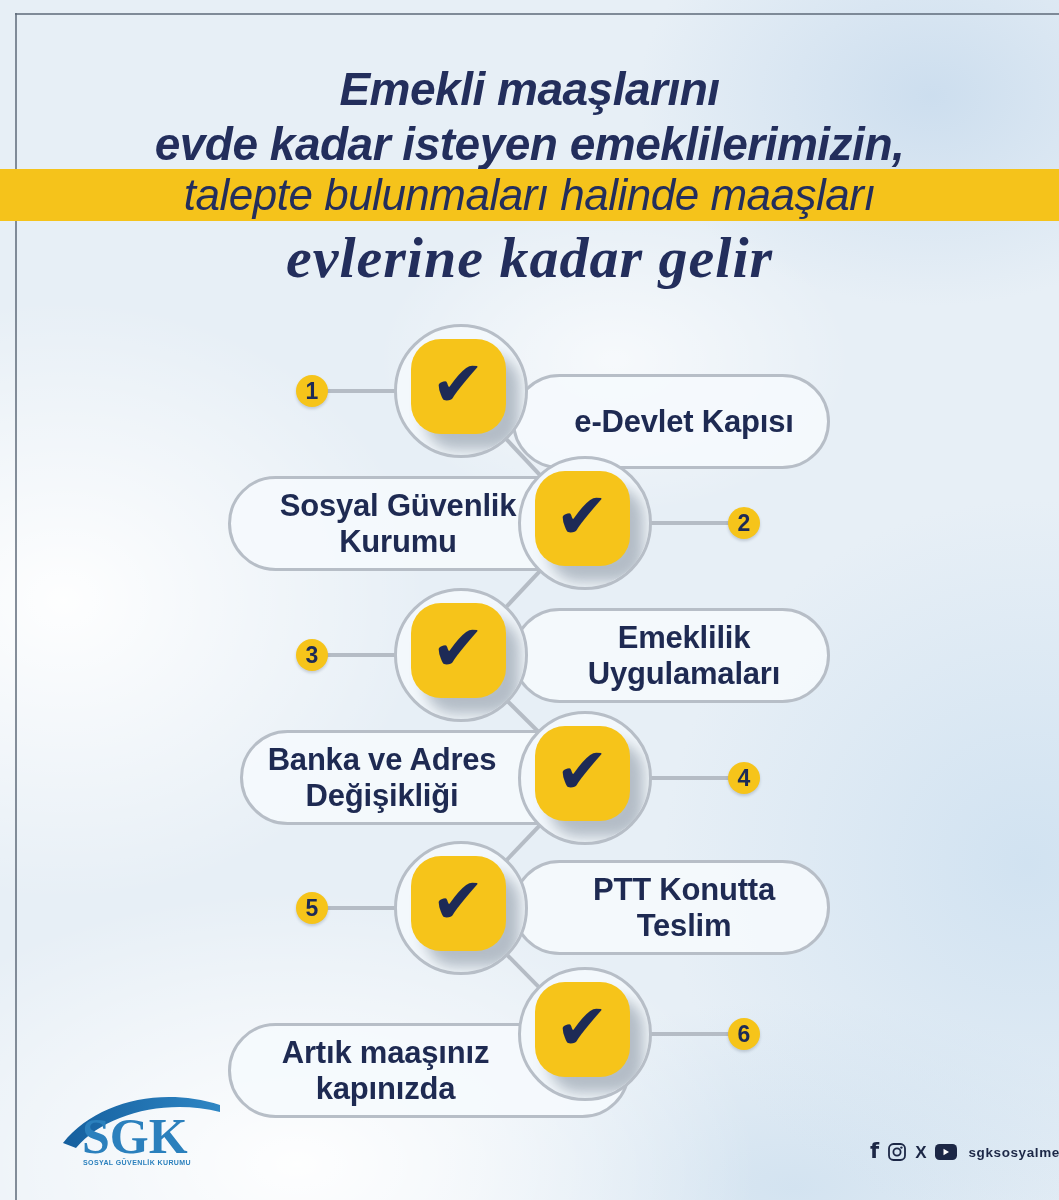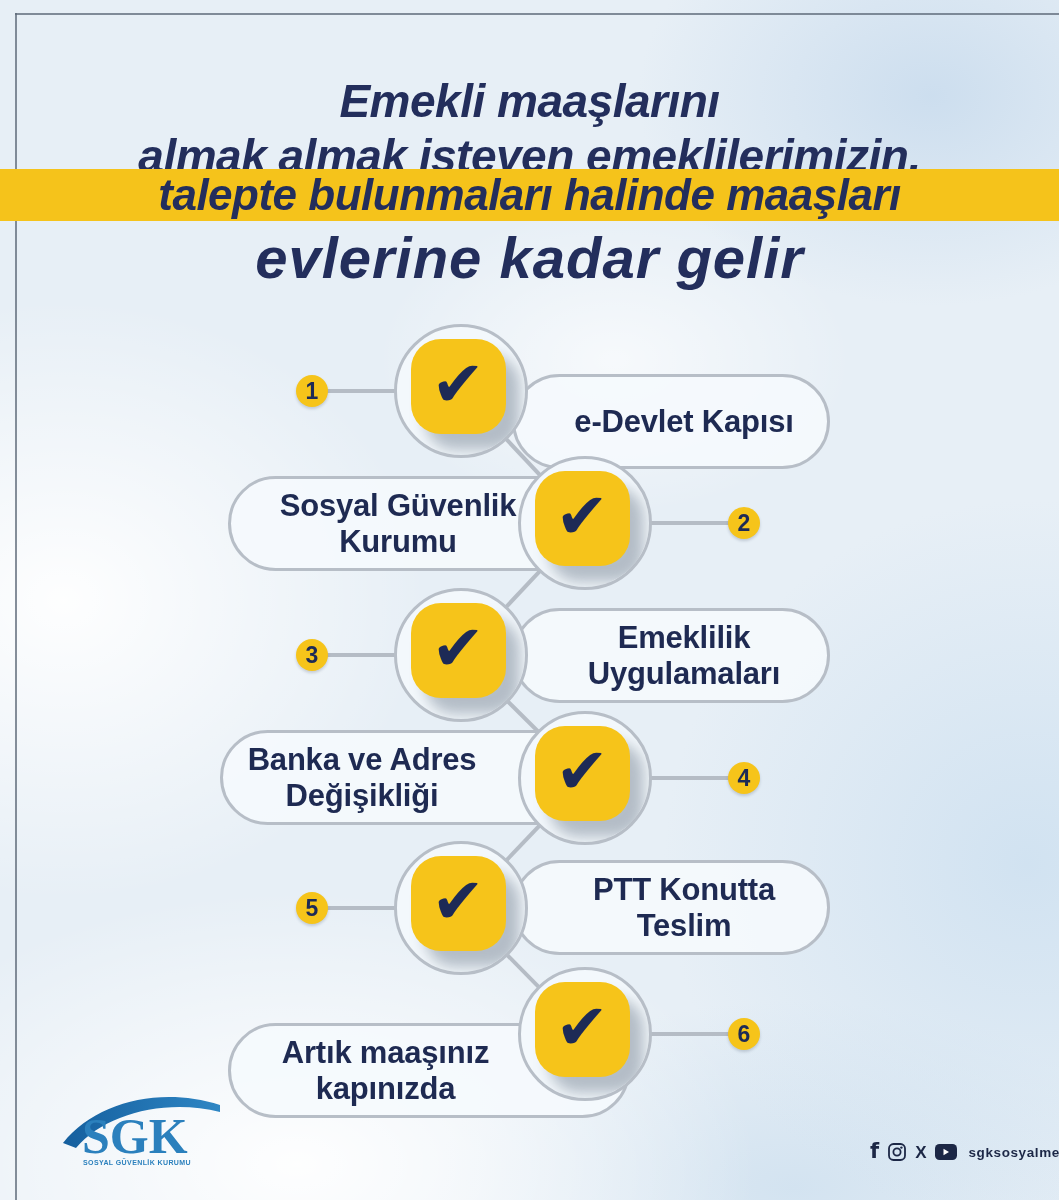--- a/index.html
+++ b/index.html
@@ -14,42 +14,42 @@
       radial-gradient(ellipse 520px 430px at 6% 50%, rgba(255,255,255,.95), rgba(255,255,255,0) 70%),
       radial-gradient(ellipse 640px 380px at 28% 97%, rgba(255,255,255,.95), rgba(255,255,255,0) 72%),
       radial-gradient(ellipse 520px 520px at 97% 72%, rgba(205,224,240,.85), rgba(205,224,240,0) 70%),
       radial-gradient(ellipse 340px 220px at 58% 30%, rgba(255,255,255,.65), rgba(255,255,255,0) 70%),
       radial-gradient(ellipse 500px 260px at 75% 99%, rgba(206,224,239,.8), rgba(206,224,239,0) 72%);
   }
   .frame-top{position:absolute;left:15px;right:0;top:13px;height:1.6px;background:#5d6a78;opacity:.75;}
   .frame-left{position:absolute;left:15px;top:13px;bottom:0;width:1.6px;background:#5d6a78;opacity:.75;}
 
   .title-line{position:absolute;left:0;width:100%;text-align:center;
-    color:#232e5c;font-weight:bold;font-style:italic;font-size:46px;letter-spacing:-.5px;margin-top:12px;}
+    color:#232e5c;font-weight:bold;font-style:italic;font-size:46px;letter-spacing:-.5px;}
   .t1{top:62px;}
   .t2{top:117px;}
   .band{position:absolute;left:0;top:169px;width:100%;height:52px;background:#f5c31b;
     display:flex;align-items:center;justify-content:center;}
-  .band span{color:#232e5c;font-weight:bold;font-style:italic;font-size:44px;letter-spacing:-.5px;}
+  .band span{color:#232e5c;font-weight:normal;font-style:italic;font-size:44px;letter-spacing:-.5px;}
   .tagline{position:absolute;left:0;top:224px;width:100%;text-align:center;
-    color:#232e5c;font-family:Liberation Sans, sans-serif;font-style:italic;font-weight:bold;
+    color:#232e5c;font-family:Liberation Serif, serif;font-style:italic;font-weight:bold;
     font-size:58px;letter-spacing:1px;}
 
   #connectors{position:absolute;left:0;top:0;z-index:1;}
 
   .pill{position:absolute;z-index:2;height:95px;border-radius:48px;
     border:3px solid #b7bec7;background:rgba(245,250,253,.9);
     display:flex;align-items:center;justify-content:center;box-sizing:border-box;
     color:#1e2a52;font-weight:bold;font-size:31px;line-height:1.15;text-align:center;
     white-space:pre-line;letter-spacing:-.2px;}
   .pill.p1{left:512px;top:344px;width:318px;padding-left:26px;margin-top:30px;}
   .pill.p3{left:512px;top:608px;width:318px;padding-left:26px;text-align:center;}
   .pill.p5{left:512px;top:860px;width:318px;padding-left:26px;}
   .pill.p2{left:228px;top:476px;width:402px;padding-right:62px;}
-  .pill.p4{left:220px;top:730px;width:402px;padding-right:118px;}
+  .pill.p4{left:240px;top:730px;width:402px;padding-right:118px;}
   .pill.p6{left:228px;top:1023px;width:402px;padding-right:87px;}
 
   .circle{position:absolute;z-index:3;width:134px;height:134px;border-radius:50%;
     border:3.5px solid #b7bec7;background:#f3f8fc;box-sizing:border-box;
     display:flex;align-items:center;justify-content:center;overflow:hidden;}
   .circle.c1{left:394px;top:324px;}
   .circle.c2{left:518px;top:456px;}
   .circle.c3{left:394px;top:588px;}
   .circle.c4{left:518px;top:711px;}
   .circle.c5{left:394px;top:841px;}
@@ -82,21 +82,21 @@
 </style>
 </head>
 <body>
 
 <div id="poster">
 
   <div class="frame-top"></div>
   <div class="frame-left"></div>
 
   <div class="title-line t1">Emekli maaşlarını</div>
-  <div class="title-line t2">almak almak isteyen emeklilerimizin,</div>
+  <div class="title-line t2">evde kadar isteyen emeklilerimizin,</div>
   <div class="band">
     <span>talepte bulunmaları halinde maaşları</span>
   </div>
   <div class="tagline">evlerine kadar gelir</div>
 
   <svg id="connectors" width="1059" height="1200" viewBox="0 0 1059 1200">
     <g stroke="#b5bcc5" stroke-width="4" fill="none">
       <line x1="461" y1="391" x2="585" y2="523"></line>
       <line x1="585" y1="523" x2="461" y2="655"></line>
       <line x1="461" y1="655" x2="585" y2="778"></line>

